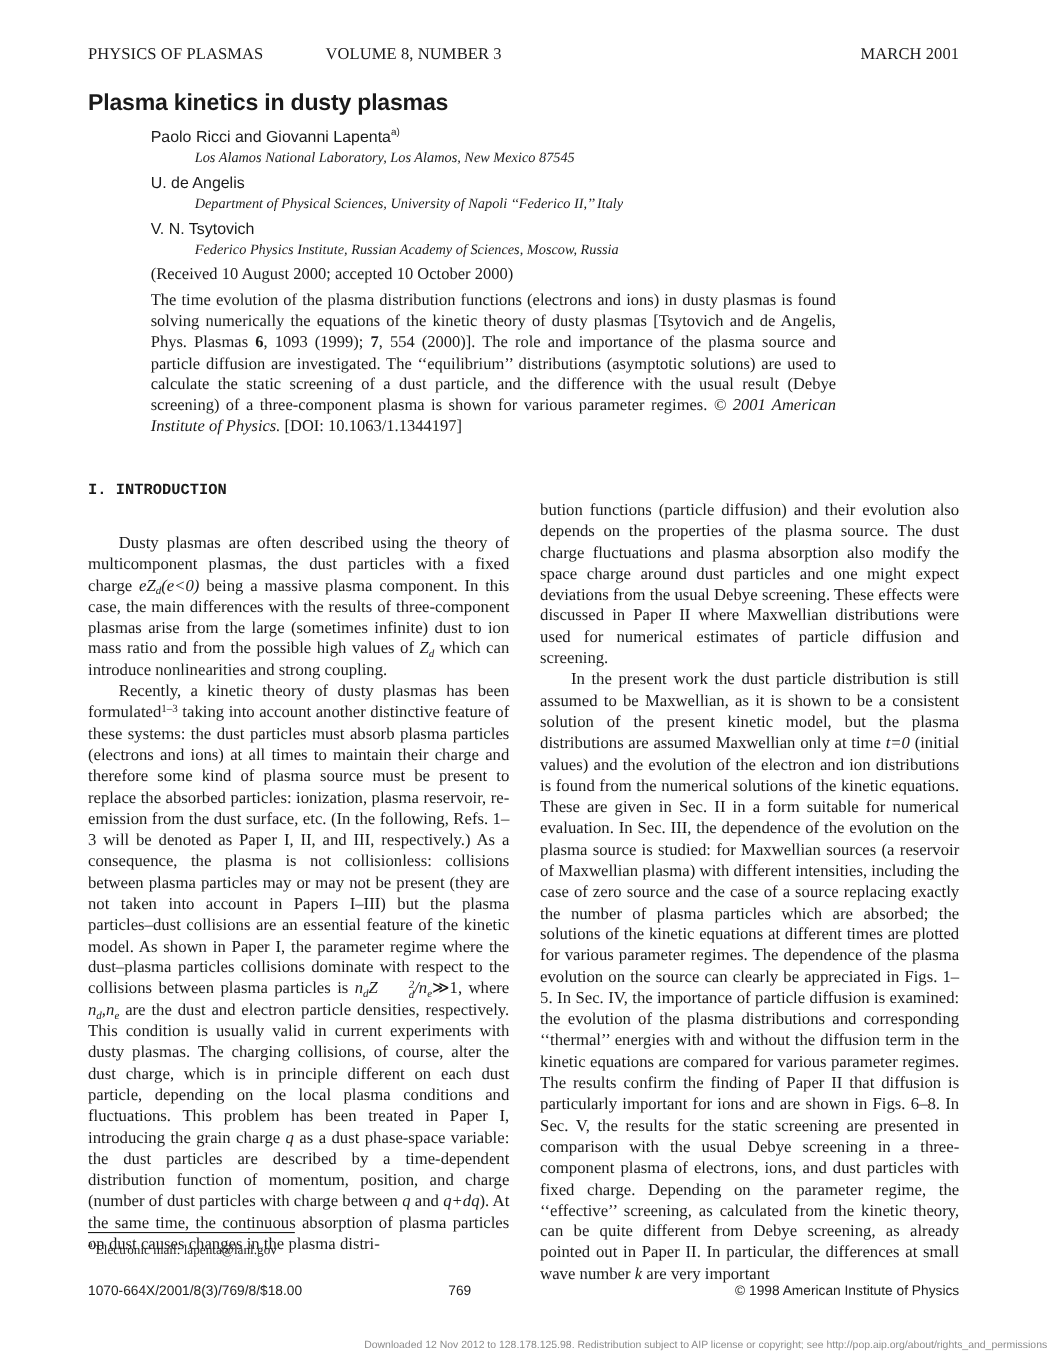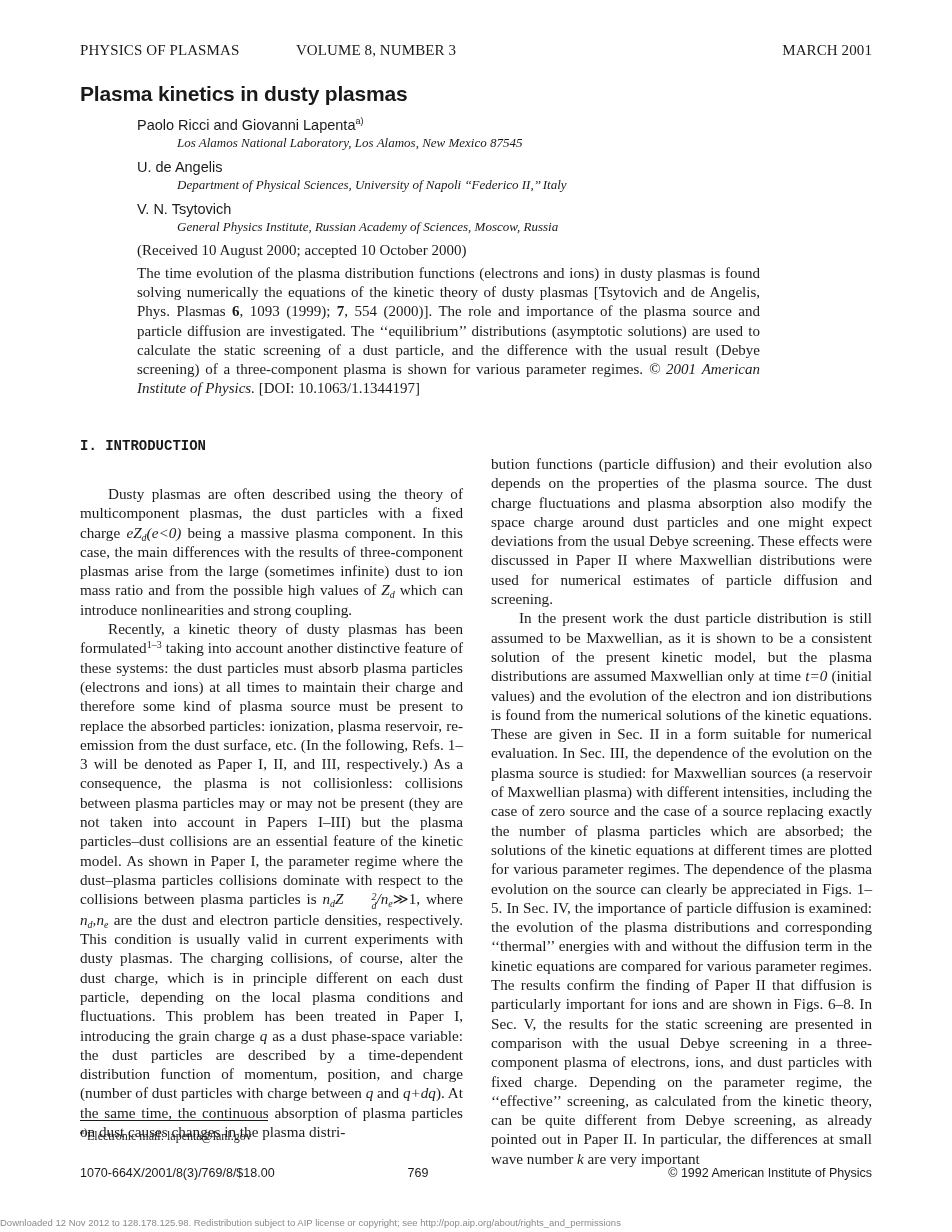--- a/index.html
+++ b/index.html
@@ -24,39 +24,39 @@
   #col-right { left:491px; top:438px; width:381px; }
   .col p { margin:0; text-indent:28px; }
   .col p.noindent { text-indent:0; }
   sub { font-size:10px; vertical-align:-3px; line-height:0; }
   sup { font-size:10px; vertical-align:5px; line-height:0; }
   #fn-rule { left:80px; top:1120px; width:188px; height:1px; background:#1a1a1a; }
   #footnote { left:80px; top:1129px; font-size:12px; }
   #footer-left { left:80px; top:1166px; font-family:"Liberation Sans", sans-serif; font-size:12.5px; }
   #footer-center { left:0; width:836px; text-align:center; top:1166px; font-family:"Liberation Sans", sans-serif; font-size:12.5px; }
   #footer-right { right:80px; top:1166px; font-family:"Liberation Sans", sans-serif; font-size:12.5px; }
-  #download { left:0; width:952px; text-align:left; top:1217px; font-family:"Liberation Sans", sans-serif; font-size:9.5px; color:#8a8a8a; }
+  #download { left:0; width:952px; text-align:right; top:1217px; font-family:"Liberation Sans", sans-serif; font-size:9.5px; color:#8a8a8a; }
 </style>
 </head>
 <body>
 
 <div class="abs hdr" id="hdr-left">PHYSICS OF PLASMAS</div>
 <div class="abs hdr" id="hdr-center">VOLUME 8, NUMBER 3</div>
 <div class="abs hdr" id="hdr-right">MARCH 2001</div>
 
 <div class="abs" id="title">Plasma kinetics in dusty plasmas</div>
 
 <div class="abs author" style="top:117px;"><span>Paolo Ricci and Giovanni Lapenta</span><sup class="fn">a)</sup></div>
 <div class="abs affil" style="top:135px;">Los Alamos National Laboratory, Los Alamos, New Mexico 87545</div>
 
 <div class="abs author" style="top:159px;">U. de Angelis</div>
 <div class="abs affil" style="top:177px;">Department of Physical Sciences, University of Napoli ‘‘Federico II,’’ Italy</div>
 
 <div class="abs author" style="top:201px;">V. N. Tsytovich</div>
-<div class="abs affil" style="top:219px;">General Physics Institute, Russian Academy of Sciences, Moscow, Russia</div>
+<div class="abs affil" style="top:219px;">Federico Physics Institute, Russian Academy of Sciences, Moscow, Russia</div>
 
 <div class="abs" id="received">(Received 10 August 2000; accepted 10 October 2000)</div>
 
 <div class="abs" id="abstract"><span>The time evolution of the plasma distribution functions (electrons and ions) in dusty plasmas is found solving numerically the equations of the kinetic theory of dusty plasmas [Tsytovich and de Angelis, Phys. Plasmas </span><span class="b">6</span><span>, 1093 (1999); </span><span class="b">7</span><span>, 554 (2000)]. The role and importance of the plasma source and particle diffusion are investigated. The ‘‘equilibrium’’ distributions (asymptotic solutions) are used to calculate the static screening of a dust particle, and the difference with the usual result (Debye screening) of a three-component plasma is shown for various parameter regimes.  </span><span class="it">© 2001 American Institute of Physics.</span><span>  [DOI: 10.1063/1.1344197]</span></div>
 
 <div class="abs" id="sec-heading">I. INTRODUCTION</div>
 
 <div class="abs col" id="col-left">
   <p><span>Dusty plasmas are often described using the theory of multicomponent plasmas, the dust particles with a fixed charge </span><span class="it"><span>eZ</span><sub>d</sub><span>(e&lt;0)</span></span><span> being a massive plasma component. In this case, the main differences with the results of three-component plasmas arise from the large (sometimes infinite) dust to ion mass ratio and from the possible high values of </span><span class="it">Z</span><sub class="it">d</sub><span> which can introduce nonlinearities and strong coupling.</span></p>
   <p><span>Recently, a kinetic theory of dusty plasmas has been formulated</span><sup>1–3</sup><span> taking into account another distinctive feature of these systems: the dust particles must absorb plasma particles (electrons and ions) at all times to maintain their charge and therefore some kind of plasma source must be present to replace the absorbed particles: ionization, plasma reservoir, re-emission from the dust surface, etc. (In the following, Refs. 1–3 will be denoted as Paper I, II, and III, respectively.) As a consequence, the plasma is not collisionless: collisions between plasma particles may or may not be present (they are not taken into account in Papers I–III) but the plasma particles–dust collisions are an essential feature of the kinetic model. As shown in Paper I, the parameter regime where the dust–plasma particles collisions dominate with respect to the collisions between plasma particles is </span><span class="it"><span>n</span><sub>d</sub><span>Z</span><span style="display:inline-block;vertical-align:middle;line-height:9px;font-size:10px;text-align:left;"><span style="display:block">2</span><span style="display:block">d</span></span><span>/n</span><sub>e</sub></span><span>≫1</span><span>, where </span><span class="it">n</span><sub class="it">d</sub><span class="it">,n</span><sub class="it">e</sub><span> are the dust and electron particle densities, respectively. This condition is usually valid in current experiments with dusty plasmas. The charging collisions, of course, alter the dust charge, which is in principle different on each dust particle, depending on the local plasma conditions and fluctuations. This problem has been treated in Paper I, introducing the grain charge </span><span class="it">q</span><span> as a dust phase-space variable: the dust particles are described by a time-dependent distribution function of momentum, position, and charge (number of dust particles with charge between </span><span class="it">q</span><span> and </span><span class="it">q+dq</span><span>). At the same time, the continuous absorption of plasma particles on dust causes changes in the plasma distri-</span></p>
@@ -65,15 +65,15 @@
 <div class="abs col" id="col-right">
   <p class="noindent">bution functions (particle diffusion) and their evolution also depends on the properties of the plasma source. The dust charge fluctuations and plasma absorption also modify the space charge around dust particles and one might expect deviations from the usual Debye screening. These effects were discussed in Paper II where Maxwellian distributions were used for numerical estimates of particle diffusion and screening.</p>
   <p><span>In the present work the dust particle distribution is still assumed to be Maxwellian, as it is shown to be a consistent solution of the present kinetic model, but the plasma distributions are assumed Maxwellian only at time </span><span class="it">t=0</span><span> (initial values) and the evolution of the electron and ion distributions is found from the numerical solutions of the kinetic equations. These are given in Sec. II in a form suitable for numerical evaluation. In Sec. III, the dependence of the evolution on the plasma source is studied: for Maxwellian sources (a reservoir of Maxwellian plasma) with different intensities, including the case of zero source and the case of a source replacing exactly the number of plasma particles which are absorbed; the solutions of the kinetic equations at different times are plotted for various parameter regimes. The dependence of the plasma evolution on the source can clearly be appreciated in Figs. 1–5. In Sec. IV, the importance of particle diffusion is examined: the evolution of the plasma distributions and corresponding ‘‘thermal’’ energies with and without the diffusion term in the kinetic equations are compared for various parameter regimes. The results confirm the finding of Paper II that diffusion is particularly important for ions and are shown in Figs. 6–8. In Sec. V, the results for the static screening are presented in comparison with the usual Debye screening in a three-component plasma of electrons, ions, and dust particles with fixed charge. Depending on the parameter regime, the ‘‘effective’’ screening, as calculated from the kinetic theory, can be quite different from Debye screening, as already pointed out in Paper II. In particular, the differences at small wave number </span><span class="it">k</span><span> are very important</span></p>
 </div>
 
 <div class="abs" id="fn-rule"></div>
 <div class="abs" id="footnote"><sup class="fn">a)</sup><span>Electronic mail: lapenta@lanl.gov</span></div>
 
 <div class="abs" id="footer-left">1070-664X/2001/8(3)/769/8/$18.00</div>
 <div class="abs" id="footer-center">769</div>
-<div class="abs" id="footer-right">© 1992 American Institute of Physics</div>
+<div class="abs" id="footer-right">© 1998 American Institute of Physics</div>
 
 <div class="abs" id="download">Downloaded 12 Nov 2012 to 128.178.125.98. Redistribution subject to AIP license or copyright; see http://pop.aip.org/about/rights_and_permissions</div>
 
 </body></html>

